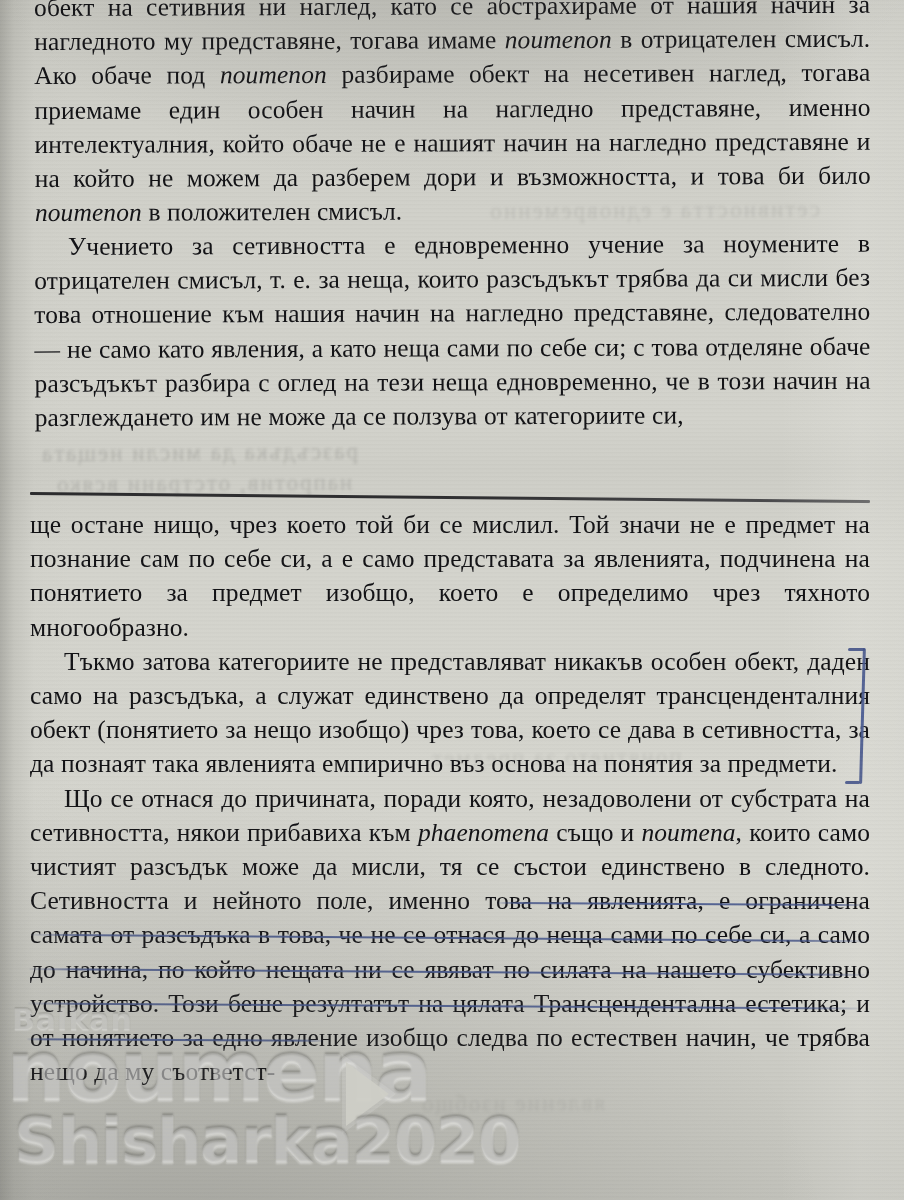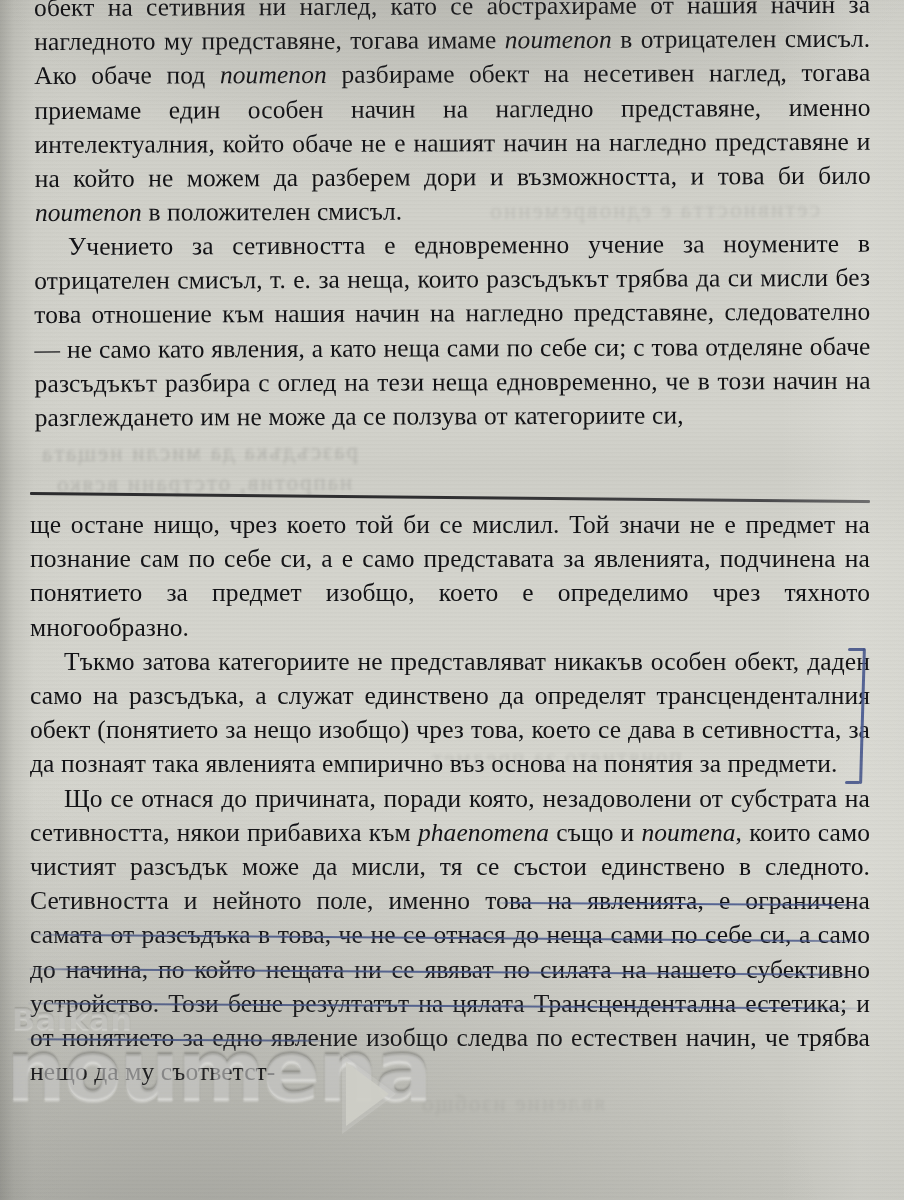--- a/index.html
+++ b/index.html
@@ -270,15 +270,16 @@
   </div>
 
   <div id="paper-noise"></div>
   <div id="paper-vignette"></div>
 
   <div id="watermark">
     <div class="wm-text" id="wm-balkan">Balkan</div>
     <div class="wm-text" id="wm-auction">noumena</div>
     <div id="wm-arrow"></div>
     <div id="wm-arrow-inner"></div>
+    <div class="wm-text" id="wm-shisharka">Shisharka2020</div>
   </div>
 
 </div>
 
 </body></html>

